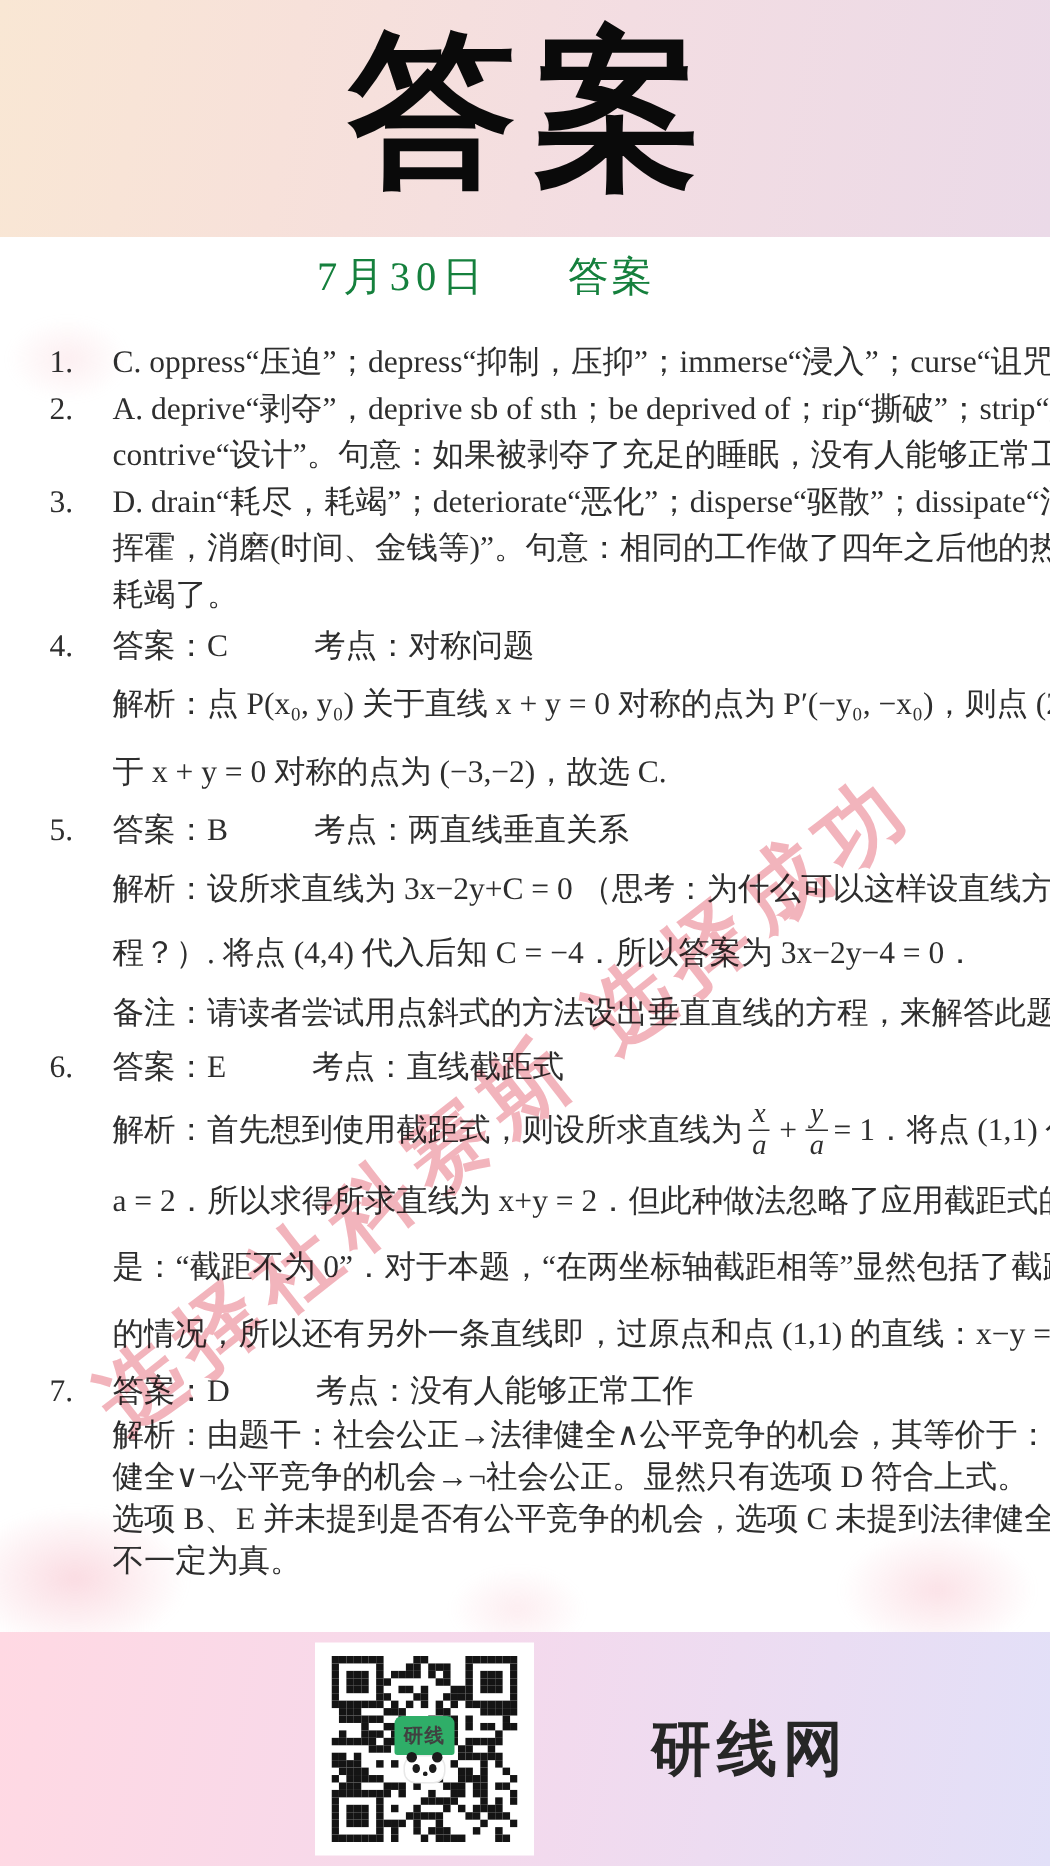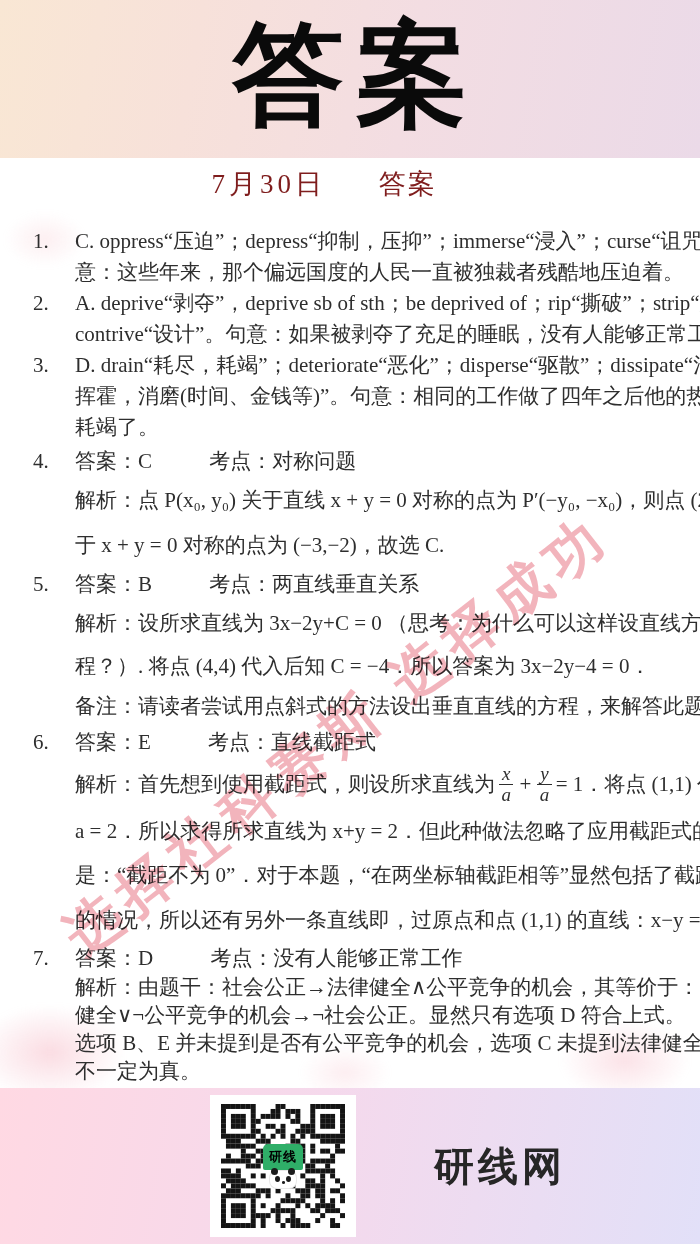--- a/index.html
+++ b/index.html
@@ -6,21 +6,21 @@
   .page{position:relative;width:700px;height:1244px;margin:0 auto;background:#ffffff;
         overflow:hidden;font-family:"Liberation Serif","DejaVu Serif",serif;color:#2e2e2e;padding-left:12px;}
 
   
   .header{position:absolute;left:0;top:0;width:700px;height:158px;
           background:linear-gradient(100deg,#f9e7d4 0%,#f7e1da 28%,#f3dde2 58%,#ebdae8 100%);}
   .big-title{margin:0;text-align:center;font-size:112px;line-height:150px;font-weight:bold;
              letter-spacing:12px;text-indent:12px;color:#0a0a0a;}
 
   
-  .subtitle{position:absolute;left:0;top:166px;width:648px;text-align:center;font-size:27px;color:#7f1d1d;}
+  .subtitle{position:absolute;left:0;top:166px;width:648px;text-align:center;font-size:27px;color:#15803d;}
   .subtitle .date{letter-spacing:4px;}
   .subtitle .sub-label{margin-left:46px;letter-spacing:2px;}
 
   
   .content{position:absolute;left:0;top:220px;width:700px;padding-top:6px;}
   .item{display:flex;padding-left:33px;padding-right:24px;}
   .num{width:42px;flex:none;font-size:21px;line-height:31px;}
   .ibody{flex:1;min-width:0;}
   .ln{margin:0;font-size:21px;line-height:31px;white-space:nowrap;}
   .ansrow .topic{margin-left:52px;}
@@ -54,21 +54,21 @@
   
   .footer{position:absolute;left:0;top:1088px;width:700px;height:156px;z-index:6;
           background:linear-gradient(100deg,#ffd9e3 0%,#f5d9ec 45%,#e2e0f8 100%);}
   .qr-card{position:absolute;left:210px;top:7px;width:146px;height:142px;background:#ffffff;}
   .qr-wrap{position:absolute;left:11px;top:9px;width:124px;height:124px;}
   .qr-wrap svg{width:124px;height:124px;display:block;}
   .qr-logo{position:absolute;left:50%;top:50%;transform:translate(-50%,-50%);width:44px;
            display:flex;flex-direction:column;align-items:center;}
   .qr-logo-green{width:40px;height:26px;background:#2fae68;border-radius:5px 5px 2px 2px;
                  display:flex;align-items:center;justify-content:center;
-                 color:#000000;font-family:"Liberation Sans","DejaVu Sans",sans-serif;
+                 color:#404040;font-family:"Liberation Sans","DejaVu Sans",sans-serif;
                  font-size:13px;font-weight:bold;letter-spacing:1px;}
   .panda{position:relative;width:26px;height:17px;background:#ffffff;border-radius:7px;margin-top:1px;
          box-shadow:0 0 0 1px #e8e8e8;}
   .panda i{position:absolute;background:#1b1b1b;border-radius:50%;}
   .panda .ear.l{left:1px;top:-3px;width:7px;height:7px;}
   .panda .ear.r{right:1px;top:-3px;width:7px;height:7px;}
   .panda .eye.l{left:5px;top:5px;width:5px;height:6px;}
   .panda .eye.r{right:5px;top:5px;width:5px;height:6px;}
   .panda .nose{left:11.5px;top:10px;width:3px;height:2.5px;}
   .brand{position:absolute;left:390px;top:50%;transform:translateY(-50%);
@@ -95,21 +95,20 @@
   <div class="blob blob4"></div>
 
   <div class="watermark">选择社科赛斯 选择成功</div>
 
   <div class="content">
 
     <div class="item">
       <div class="num">1.</div>
       <div class="ibody">
         <p class="ln">C. oppress“压迫”；depress“抑制，压抑”；immerse“浸入”；curse“诅咒”。句</p>
-        <p class="ln">意：这些年来，那个偏远国度的人民一直被独裁者残酷地压迫着。</p>
       </div>
     </div>
 
     <div class="item">
       <div class="num">2.</div>
       <div class="ibody">
         <p class="ln">A. deprive“剥夺”，deprive sb of sth；be deprived of；rip“撕破”；strip“脱衣”；</p>
         <p class="ln">contrive“设计”。句意：如果被剥夺了充足的睡眠，没有人能够正常工作。</p>
       </div>
     </div>

